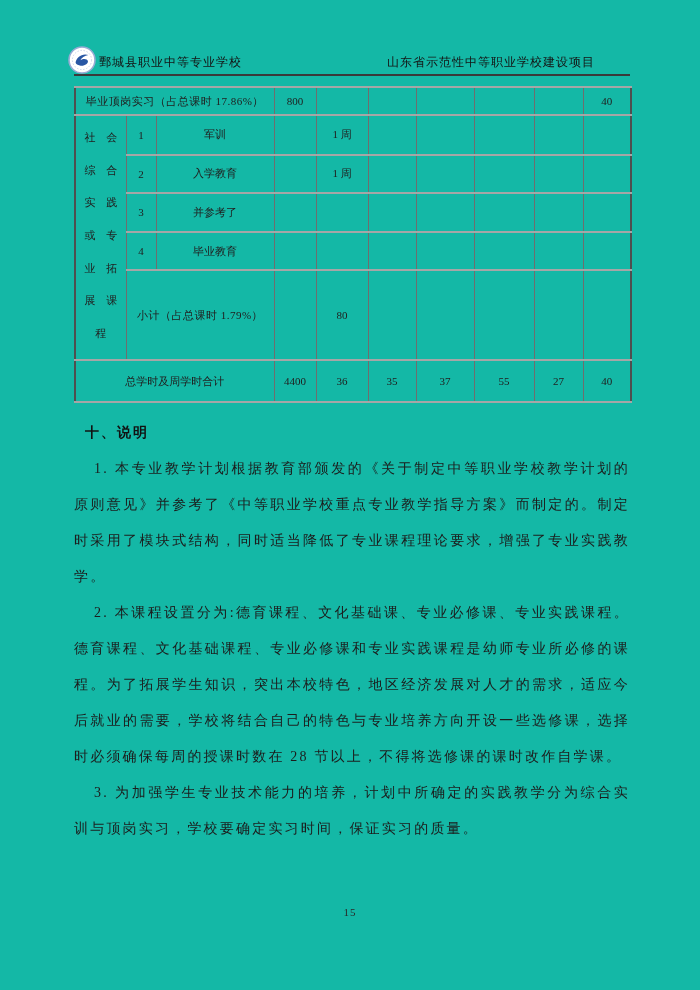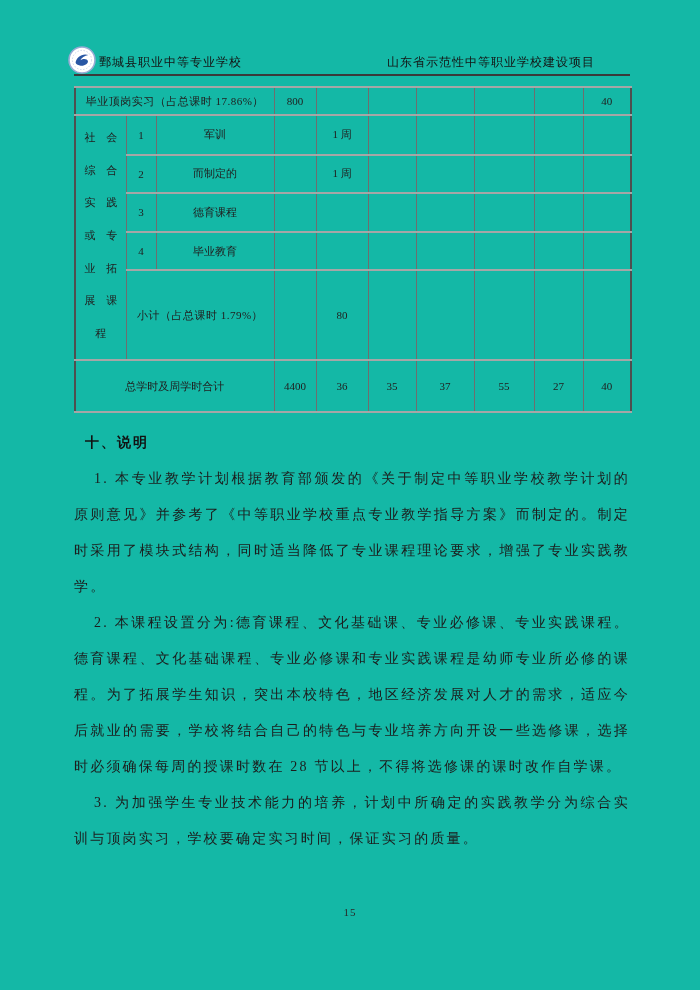--- a/index.html
+++ b/index.html
@@ -18,21 +18,21 @@
   
   table.sched { border-collapse:collapse; table-layout:fixed; width:556px; margin-top:10px;
                 font-size:11px; color:#202020; border:2px solid #4f4f4f; }
   table.sched td { border-left:1px solid #6e6e6e; border-right:1px solid #6e6e6e;
                    border-top:2px solid #a6a6a6; border-bottom:2px solid #a6a6a6;
                    text-align:center; vertical-align:middle; overflow:hidden; white-space:nowrap; }
   .r1 td { height:28px; }
   .ritem td { height:37px; }
   .r2 td { height:38px; }
   .rsub td { height:86px;margin-top:31px; }
-  .rtot td { height:52px; }
+  .rtot td { height:42px; }
   td.lbl { text-align:left; padding-left:0; letter-spacing:0.5px; }
   td.cat { vertical-align:top; padding:4px; }
   .cat-inner { display:flex; flex-direction:column; justify-content:space-between;
                height:235px; padding:10px 0 14px 0; }
   .cat-line { text-align:center; word-spacing:8px; white-space:pre; }
 
   
   .notes { margin-top:12px; width:556px; }
   .notes-heading { font-size:14px; font-weight:bold; letter-spacing:2px;
                    line-height:36px; margin-left:11px; color:#111;font-family:Liberation Mono, monospace; }
@@ -105,33 +105,33 @@
         <td>1 周</td>
         <td></td>
         <td></td>
         <td></td>
         <td></td>
         <td></td>
       </tr>
 
       <tr class="ritem">
         <td>2</td>
-        <td>而制定的</td>
+        <td>入学教育</td>
         <td></td>
         <td>1 周</td>
         <td></td>
         <td></td>
         <td></td>
         <td></td>
         <td></td>
       </tr>
 
       <tr class="ritem">
         <td>3</td>
-        <td>德育课程</td>
+        <td>并参考了</td>
         <td></td>
         <td></td>
         <td></td>
         <td></td>
         <td></td>
         <td></td>
         <td></td>
       </tr>
 
       <tr class="ritem">

